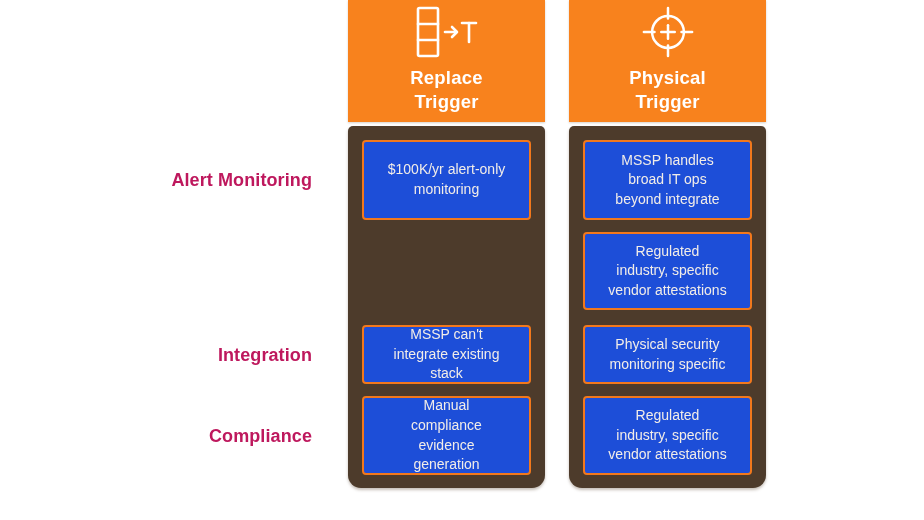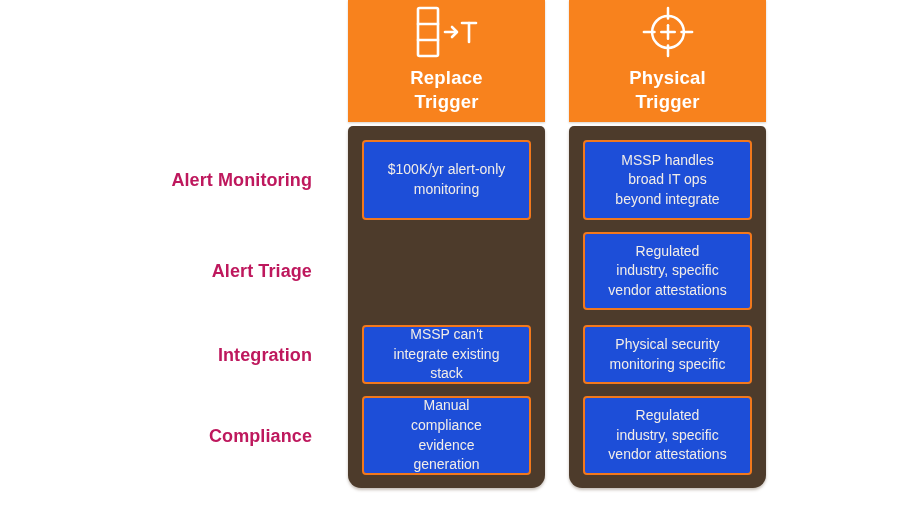--- a/index.html
+++ b/index.html
@@ -46,21 +46,20 @@
   .card-r3{top:199px;height:59px}
   .card-r4{top:270px;height:79px}
   .icon-svg{display:block}
 </style>
 </head>
 <body>
 
 <div class="stage">
 
   <div class="row-label rl-1">Alert Monitoring</div>
-  <div class="row-label rl-2">Alert Triage</div>
   <div class="row-label rl-4">Compliance</div>
   <div class="row-label rl-3">Integration</div>
 
   <div class="col col-1">
     <div class="col-header">
       <div class="header-icon">
         <svg class="icon-svg" width="64" height="52" viewBox="0 0 64 52" fill="none" stroke="#ffffff" stroke-width="2.6" stroke-linecap="round" stroke-linejoin="round">
           <rect x="3" y="2" width="20" height="48" rx="1.5"></rect>
           <line x1="3" y1="18" x2="23" y2="18"></line>
           <line x1="3" y1="34" x2="23" y2="34"></line>

